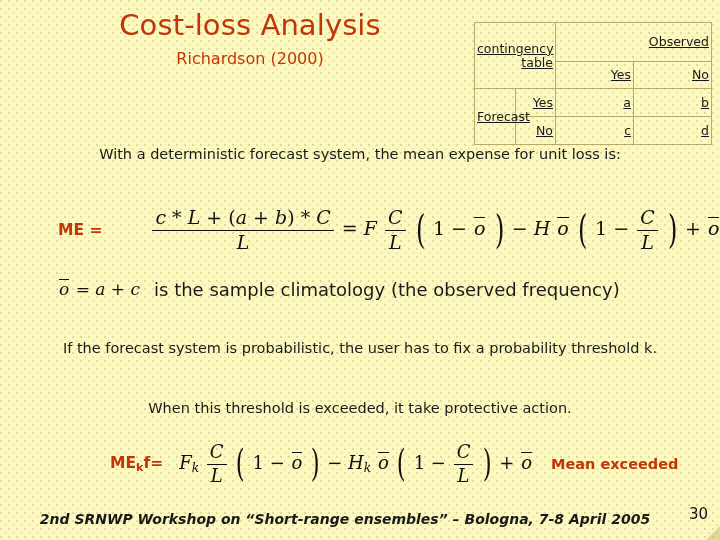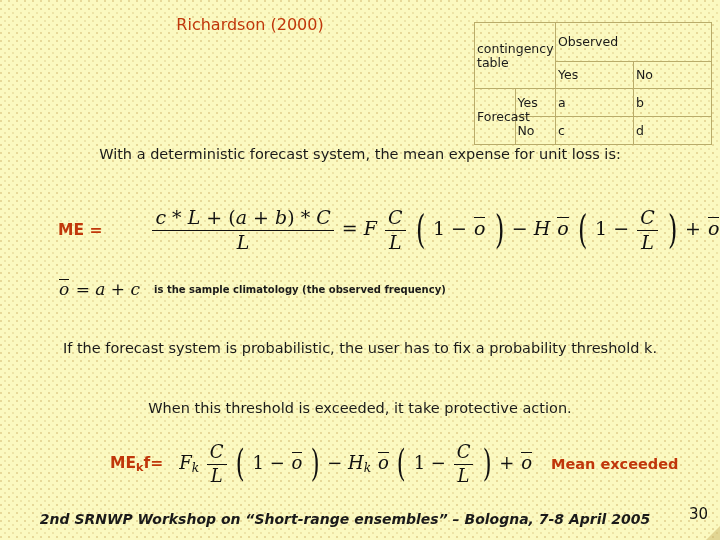--- a/index.html
+++ b/index.html
@@ -55,25 +55,26 @@
     left: 474px;
     top: 22px;
     width: 238px;
     border-collapse: collapse;
     table-layout: fixed;
     font-size: 12.5px;
     color: #1a1a1a;
   }
   #contingency-table td {
     border: 1px solid #b9ac6a;
-    text-align: left;
+    text-align: right;
     vertical-align: middle;
     padding: 1px 2px;
     line-height: 14px;
     background: transparent;
+    text-decoration: underline;
   }
   td.c-label { width: 76px; }
   td.c-fc    { width: 52px; }
   td.c-yes   { width: 55px; }
   td.c-no    { width: 55px; }
   tr.row-head td { height: 36px; }
   tr.row-sub  td { height: 24px; }
   tr.row-body td { height: 25px; }
 
   
@@ -177,23 +178,22 @@
     display: flex;
     align-items: center;
   }
   #clim-eq {
     font-size: 17px;
     white-space: nowrap;
     padding-right: 14px;
   }
   #clim-text {
     color: #1a1a1a;
-    font-size: 10px;
-    white-space: nowrap;
-    font-weight: bold;
+    font-size: 18px;
+    white-space: nowrap;
   }
 
   
   #mekf-row {
     position: absolute;
     left: 110px;
     top: 436px;
     width: 600px;
     height: 56px;
     display: flex;
@@ -252,20 +252,21 @@
     border-left: 14px solid transparent;
     border-bottom: 14px solid rgba(196,170,96,0.45);
   }
 </style>
 </head>
 <body>
 
 <div id="slide">
 
   <div id="title-block">
+    <div id="slide-title">Cost-loss Analysis</div>
     <div id="slide-subtitle">Richardson (2000)</div>
   </div>
 
   <table id="contingency-table">
     <tbody>
       <tr class="row-head">
         <td class="c-label" colspan="2" rowspan="2">
           <span>contingency</span><br>
           <span>table</span>
         </td>

